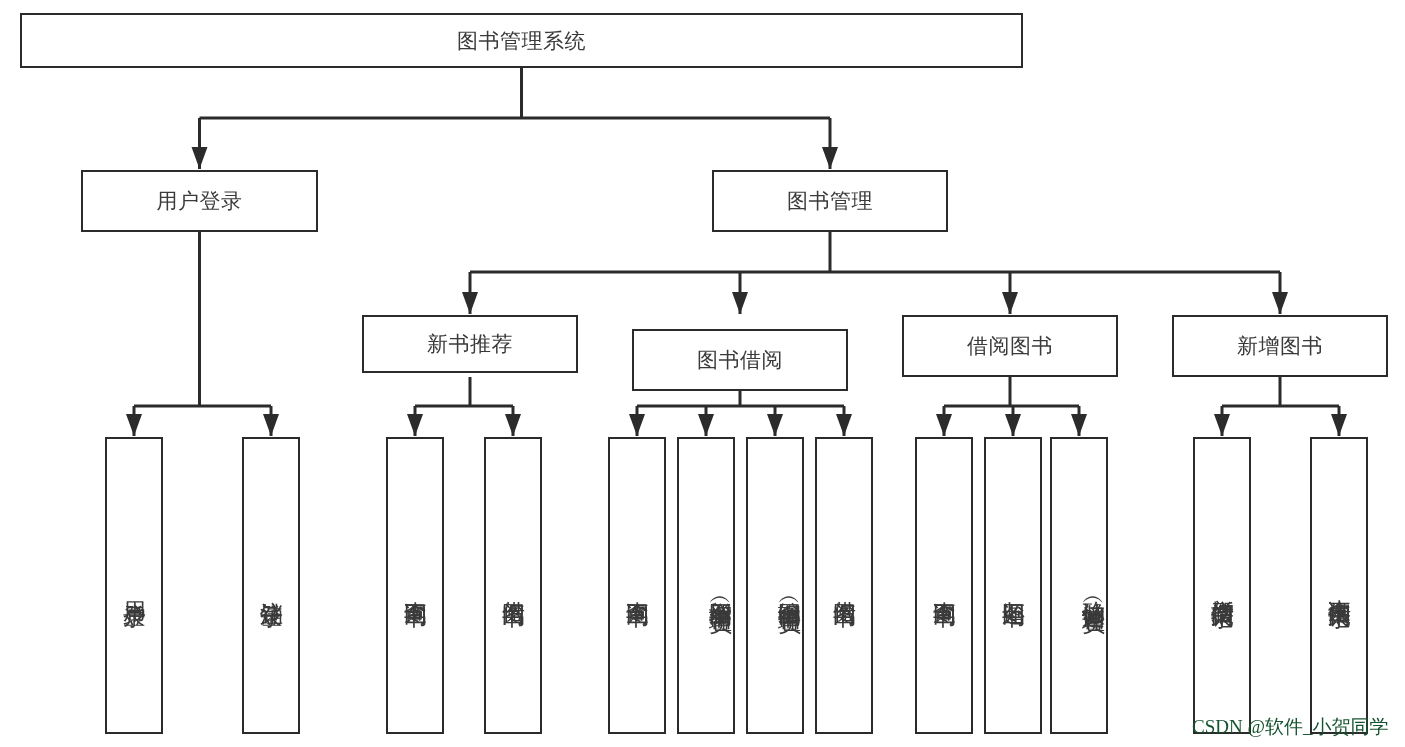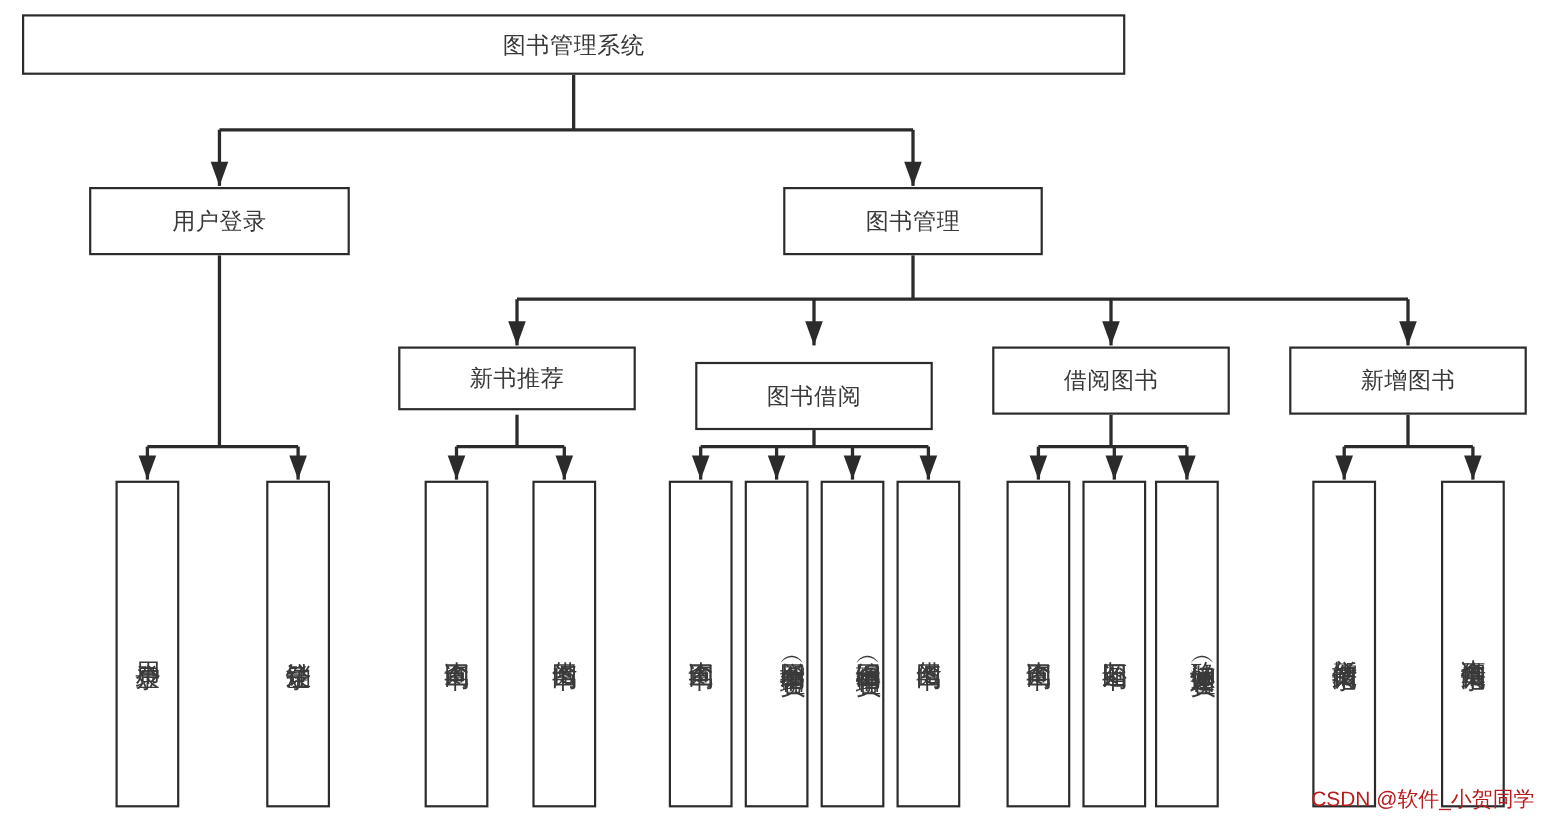--- a/index.html
+++ b/index.html
@@ -12,22 +12,22 @@
     display:flex;align-items:center;justify-content:center;
     color:#3a3a3a;letter-spacing:0.5px;white-space:nowrap;
   }
   .node.h .label{font-size:21px;}
   .node.v .label{
     writing-mode:vertical-rl;text-orientation:upright;
     font-size:23px;line-height:1.12;letter-spacing:1.5px;
   }
   .node.v.toptext .label{align-items:flex-start;padding-top:4px;}
   .watermark{
-    position:absolute;color:#b91c1c;font-size:19px;white-space:nowrap;
-    font-family:Liberation Sans, sans-serif;
+    position:absolute;color:#14532d;font-size:19px;white-space:nowrap;
+    font-family:Liberation Serif, serif;
   }
 </style>
 </head>
 <body>
 
 <div id="diagram">
   <svg id="edges" viewBox="0 0 1405 747">
       <line x1="521.5" y1="68" x2="521.5" y2="118" stroke="#2b2b2b" stroke-width="3"></line>
       <line x1="199.5" y1="118" x2="830" y2="118" stroke="#2b2b2b" stroke-width="3"></line>
       <line x1="199.5" y1="118" x2="199.5" y2="169" stroke="#2b2b2b" stroke-width="3"></line>

